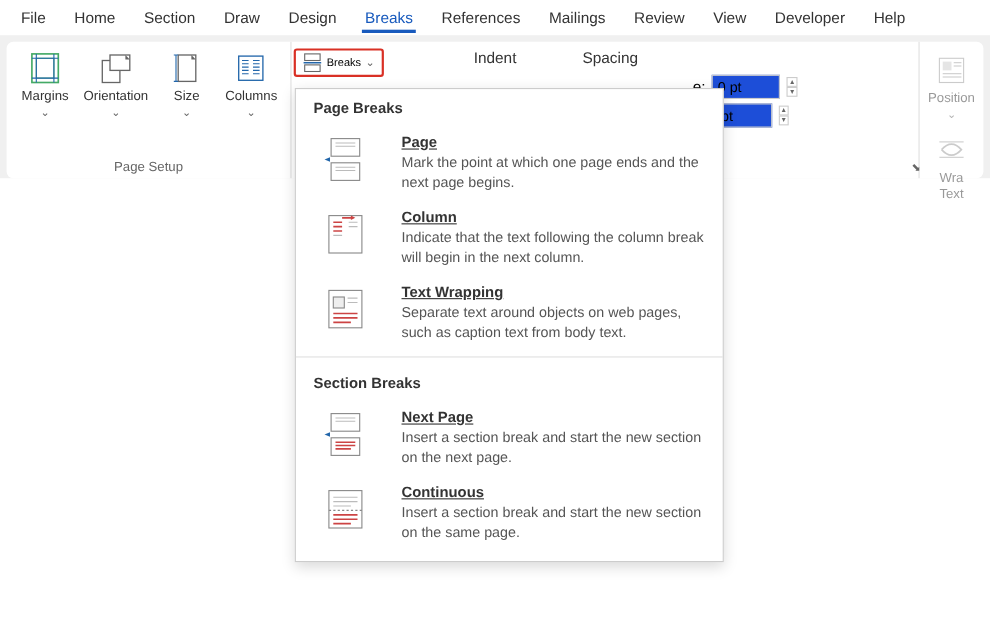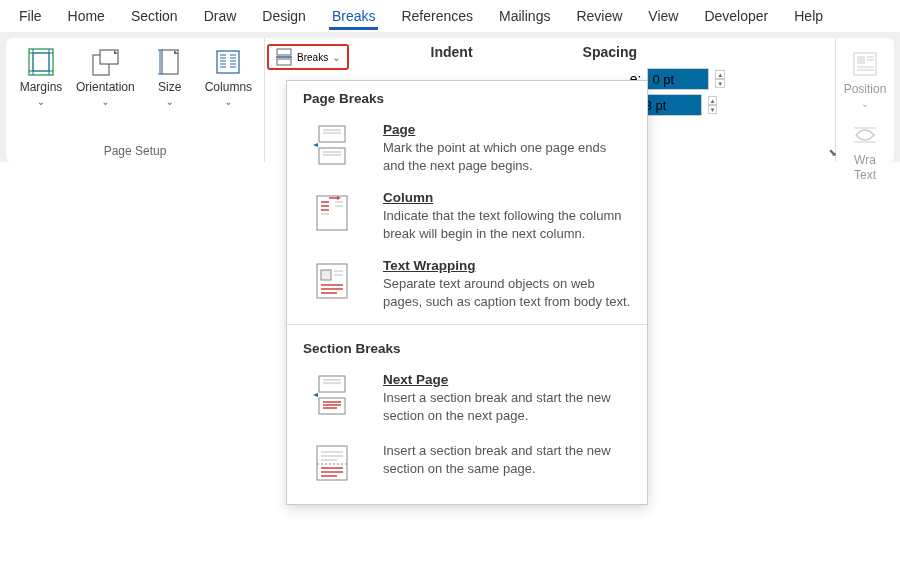--- a/index.html
+++ b/index.html
@@ -19,31 +19,31 @@
 .ribbon-btn.disabled { opacity: 0.5; }
 .ribbon-icon { width: 32px; height: 32px; display: flex; align-items: center; justify-content: center; }
 .ribbon-label { font-size: 12px; color: #333; text-align: center; line-height: 1.2; }
 .ribbon-chevron { font-size: 10px; color: #666; }
 .group-name { font-size: 12px; color: #666; text-align: center; padding: 2px 0; position: relative; }
 .group-launcher { position: absolute; right: -6px; bottom: 2px; font-size: 10px; color: #666; cursor: pointer; }
 
 .breaks-btn { display: inline-flex; align-items: center; gap: 4px; padding: 2px 6px; border: 2px solid #d93025; border-radius: 3px; background: #fff; cursor: pointer; margin: 6px 0 0 2px; }
 .breaks-btn-icon { width: 18px; height: 18px; }
 
-.indent-spacing { display: flex; padding: 6px 12px 0 12px; gap: 60px; font-weight: bold; }
+.indent-spacing { display: flex; padding: 6px 12px 0 12px; gap: 60px; }
 .is-col { font-size: 14px; color: #333; }
 .is-inputs { position: absolute; right: 110px; top: 30px; display: flex; flex-direction: column; gap: 4px; }
 .is-row { display: flex; align-items: center; gap: 6px; font-size: 14px; }
-.is-input { width: 62px; height: 22px; border: 1px solid #ccc; padding: 0 4px; font-size: 13px; background: #0369a1; }
+.is-input { width: 62px; height: 22px; border: 1px solid #ccc; padding: 0 4px; font-size: 13px; background: #1d4ed8; }
 .spinner { display: flex; flex-direction: column; }
 .spinner span { font-size: 7px; line-height: 1; color: #666; cursor: pointer; border: 1px solid #ccc; padding: 0 2px; }
 
 .arrange-group { padding: 6px 4px 2px 4px; display: flex; gap: 2px; }
 
-.dropdown { position: absolute; left: 286px; top: 80px; width: 362px; background: #fff; border: 1px solid #ccc; box-shadow: 0 4px 12px rgba(0,0,0,0.15); z-index: 100; padding-bottom: 10px; }
+.dropdown { position: absolute; left: 268px; top: 80px; width: 390px; background: #fff; border: 1px solid #ccc; box-shadow: 0 4px 12px rgba(0,0,0,0.15); z-index: 100; padding-bottom: 10px; }
 .dd-section-title { padding: 10px 16px 8px 16px; font-size: 13.5px; font-weight: 600; color: #333; }
 .dd-item { display: flex; gap: 28px; padding: 8px 16px 8px 22px; cursor: pointer; }
 .dd-icon { width: 46px; height: 46px; flex-shrink: 0; }
 .dd-text { flex: 1; }
 .dd-item-title { font-size: 13.5px; font-weight: 600; color: #333; text-decoration: underline; text-decoration-color: transparent; }
 .dd-item-title .ul { text-decoration: underline; }
 .dd-item-desc { font-size: 13px; color: #555; line-height: 1.35; margin-top: 2px; }
 .dd-divider { height: 1px; background: #e0e0e0; margin: 6px 0; }
 
 svg { display: block; }
@@ -143,21 +143,21 @@
             </svg>
       </span>
       <span style="font-size:10px;">Breaks</span>
       <span class="ribbon-chevron">⌄</span>
     </div>
   </div>
 
   <div style="flex:1; position:relative;">
     <div class="indent-spacing">
       <span class="is-col" style="margin-left:70px;">Indent</span>
-      <span class="is-col" style="margin-left:50px;">Spacing</span>
+      <span class="is-col" style="">Spacing</span>
     </div>
     <div class="is-inputs">
       <div class="is-row">
         <span>e:</span>
         <input class="is-input" value="0 pt" style="">
         <div class="spinner">
               <span>▴</span>
               <span>▾</span>
             </div>
       </div>
@@ -293,16 +293,17 @@
           <line x1="12" y1="12" x2="34" y2="12" stroke="#bbb"></line>
           <line x1="12" y1="16" x2="34" y2="16" stroke="#bbb"></line>
           <line x1="12" y1="20" x2="28" y2="20" stroke="#bbb"></line>
           <line x1="8" y1="24" x2="38" y2="24" stroke="#888" stroke-dasharray="2 2"></line>
           <line x1="12" y1="28" x2="34" y2="28" stroke="#c44" stroke-width="1.5"></line>
           <line x1="12" y1="32" x2="34" y2="32" stroke="#c44" stroke-width="1.5"></line>
           <line x1="12" y1="36" x2="28" y2="36" stroke="#c44" stroke-width="1.5"></line>
         </svg>
     </div>
     <div class="dd-text">
+      <div class="dd-item-title"><span class="ul">Continuous</span></div>
       <div class="dd-item-desc">Insert a section break and start the new section on the same page.</div>
     </div>
   </div>
 </div>
 
 </body></html>

